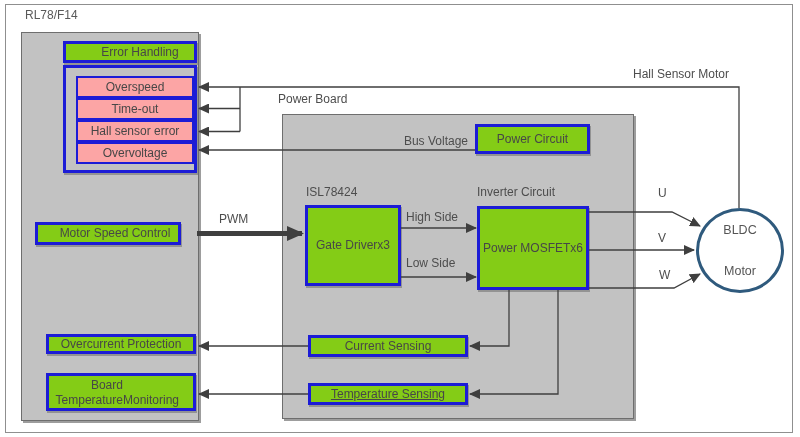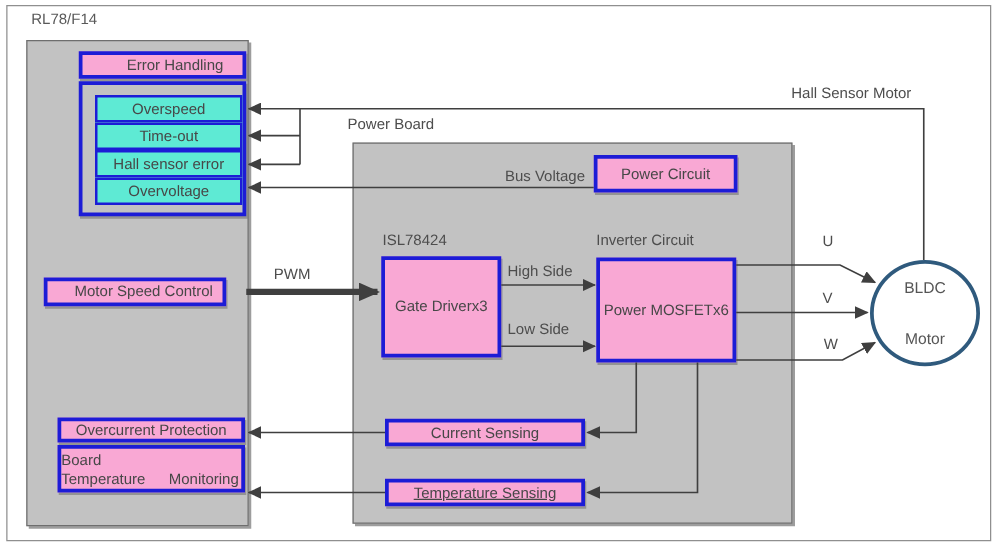--- a/index.html
+++ b/index.html
@@ -4,25 +4,25 @@
 <style>
   html,body{margin:0;padding:0;background:#ffffff;}
   .canvas{
     position:relative;width:800px;height:437px;background:#ffffff;
     font-family:"Liberation Sans",sans-serif;color:#474747;overflow:hidden;
   }
   .frame{position:absolute;left:5px;top:4px;width:786px;height:427px;
     border:1px solid #8f8f8f;background:#ffffff;}
   .panel{position:absolute;background:#c2c2c2;border:1px solid #6e6e6e;
     box-shadow:2px 2px 0 #9d9d9d;}
-  .bluebox{position:absolute;border:3px solid #1c1cd6;background:#f9a8d4;
+  .bluebox{position:absolute;border:3px solid #1c1cd6;background:#84cc16;
     box-shadow:1px 2px 0 rgba(60,60,60,.35);
     display:flex;align-items:center;justify-content:center;
-    font-size:12px;color:#474747;box-sizing:border-box;text-align:left;line-height:1.25;}
-  .whitebox{border:2px solid #1c1cd6;background:#5eead4;height:22px;width:118px;
+    font-size:12px;color:#474747;box-sizing:border-box;text-align:right;line-height:1.25;}
+  .whitebox{border:2px solid #1c1cd6;background:#fca5a5;height:22px;width:118px;
     display:flex;align-items:center;justify-content:center;font-size:12px;
     color:#474747;box-sizing:border-box;}
   .err-container{position:absolute;border:3px solid #1c1cd6;background:transparent;
     box-shadow:1px 2px 0 rgba(60,60,60,.35);box-sizing:border-box;
     padding:8px 0 0 10px;}
   .label{position:absolute;font-size:12px;color:#4d4d4d;white-space:nowrap;}
   .motor{position:absolute;left:696px;top:208px;width:88px;height:85px;
     border:3px solid #2f5a7d;border-radius:50%;background:#ffffff;
     display:flex;flex-direction:column;align-items:center;justify-content:center;
     font-size:12.5px;color:#555555;box-sizing:border-box;line-height:1.3;gap:25px;}
@@ -72,21 +72,21 @@
   </div>
 
   <div class="bluebox" style="left:35px;top:222px;width:146px;height:23px;padding-left:14px;">
     <span>Motor Speed Control</span>
   </div>
 
   <div class="bluebox" style="left:46px;top:334px;width:150px;height:20px;">
     <span>Overcurrent Protection</span>
   </div>
 
-  <div class="bluebox col2" style="left:46px;top:356px;width:150px;height:38px;align-items:flex-end;padding-right:2px;justify-content:center;">
+  <div class="bluebox col2" style="left:46px;top:373px;width:150px;height:38px;align-items:flex-end;padding-right:14px;justify-content:center;">
     <span>Board Temperature</span>
     <span>Monitoring</span>
   </div>
 
   <div class="bluebox" style="left:475px;top:124px;width:115px;height:30px;">
     <span>Power Circuit</span>
   </div>
 
   <div class="bluebox col2" style="left:305px;top:205px;width:96px;height:81px;">
     <span>Gate Driver</span>

